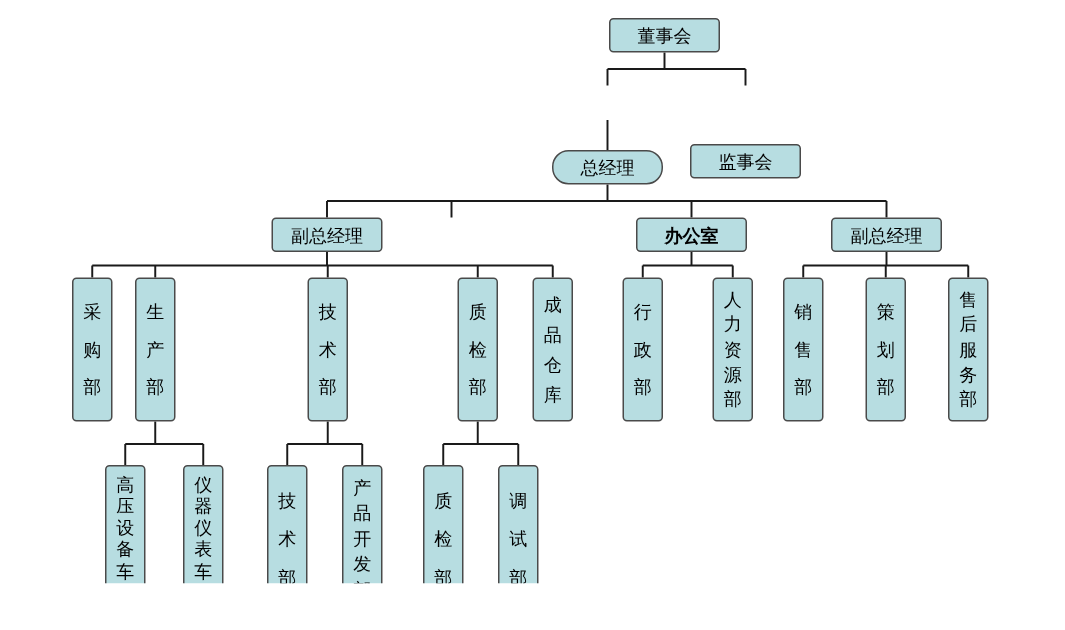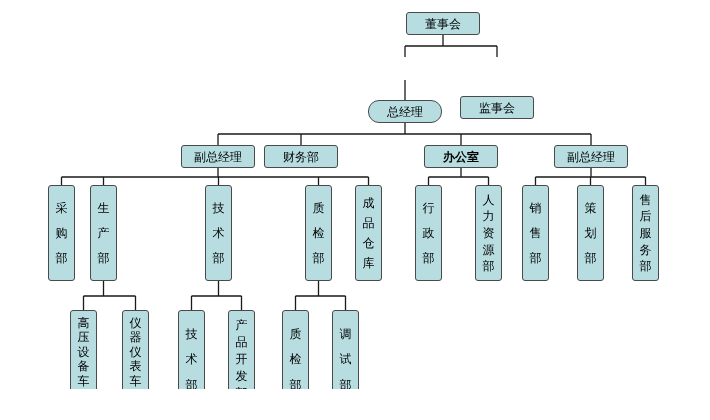--- a/index.html
+++ b/index.html
@@ -50,21 +50,20 @@
       <path d="M103.5 281 V296 M83.5 296 H135.5 M83.5 296 V310 M135.5 296 V310"></path>
       <path d="M218.5 281 V296 M191.5 296 H241.5 M191.5 296 V310 M241.5 296 V310"></path>
       <path d="M318.5 281 V296 M295.5 296 H345.5 M295.5 296 V310 M345.5 296 V310"></path>
     </g>
   </svg>
 
   <div class="node h" style="left:406px;top:12px;">董事会</div>
   <div class="node h" style="left:460px;top:57px;margin-top:39px;">监事会</div>
   <div class="node h" style="left:368px;top:100px;border-radius:11px;">总经理</div>
   <div class="node h" style="left:181px;top:145px;">副总经理</div>
-  <div class="node h" style="left:264px;top:145px;">财务部</div>
   <div class="node h" style="left:424px;top:145px;font-weight:bold;">办公室</div>
   <div class="node h" style="left:554px;top:145px;">副总经理</div>
 
   <div class="node v" style="left:48px;top:185px;height:96px;">
       <span>采</span>
       <span>购</span>
       <span>部</span>
     </div>
   <div class="node v" style="left:90px;top:185px;height:96px;">
       <span>生</span>

